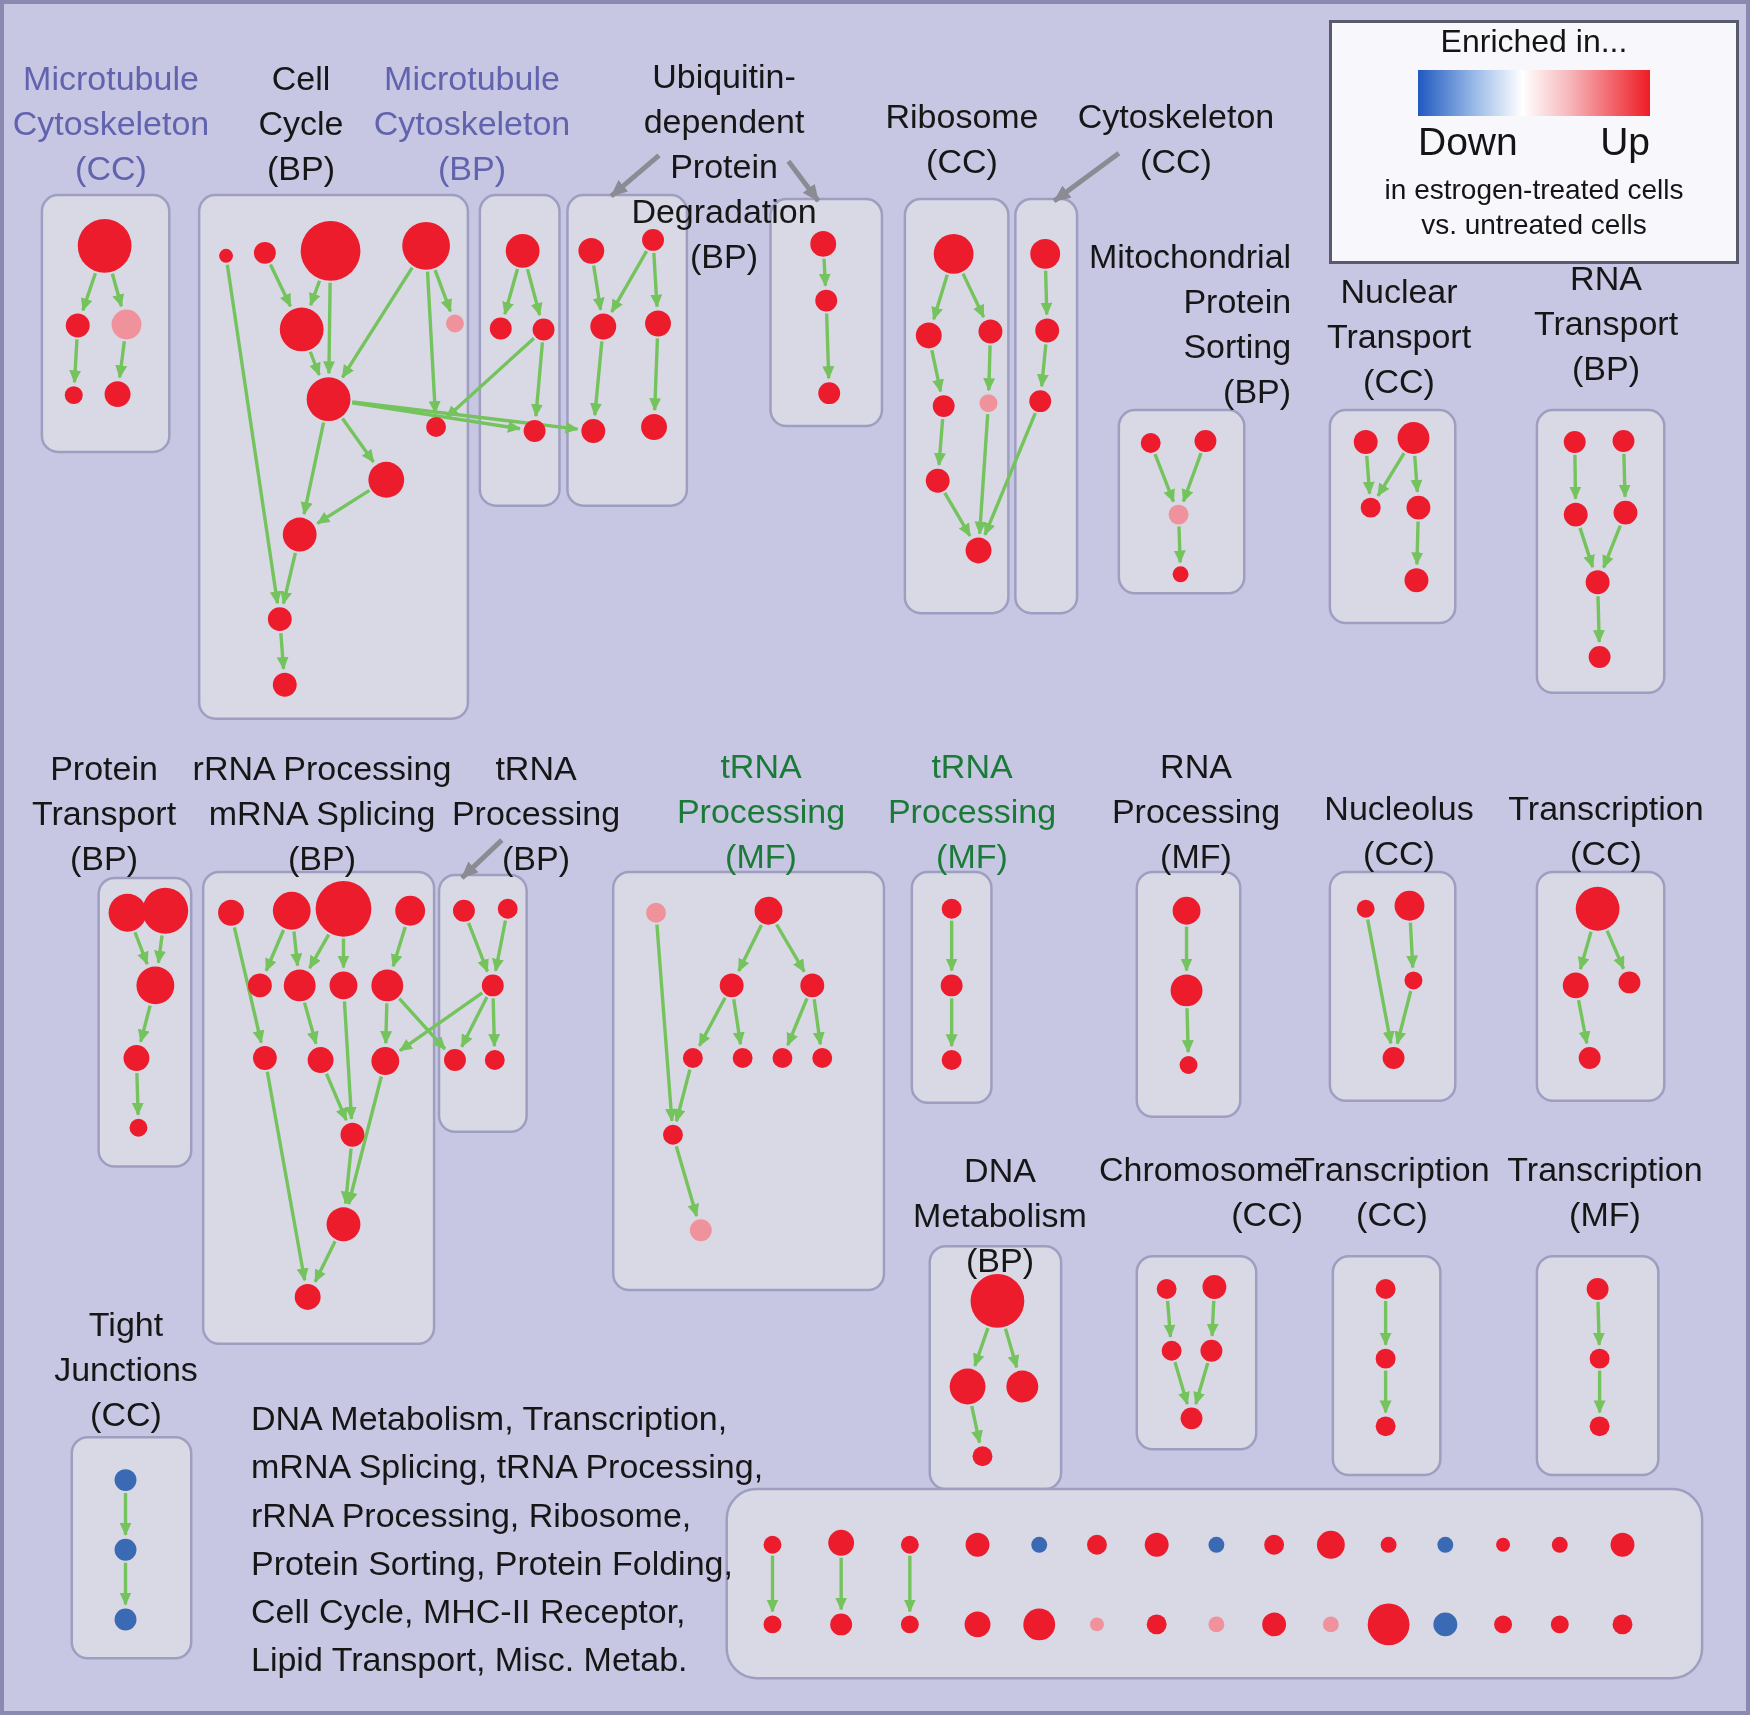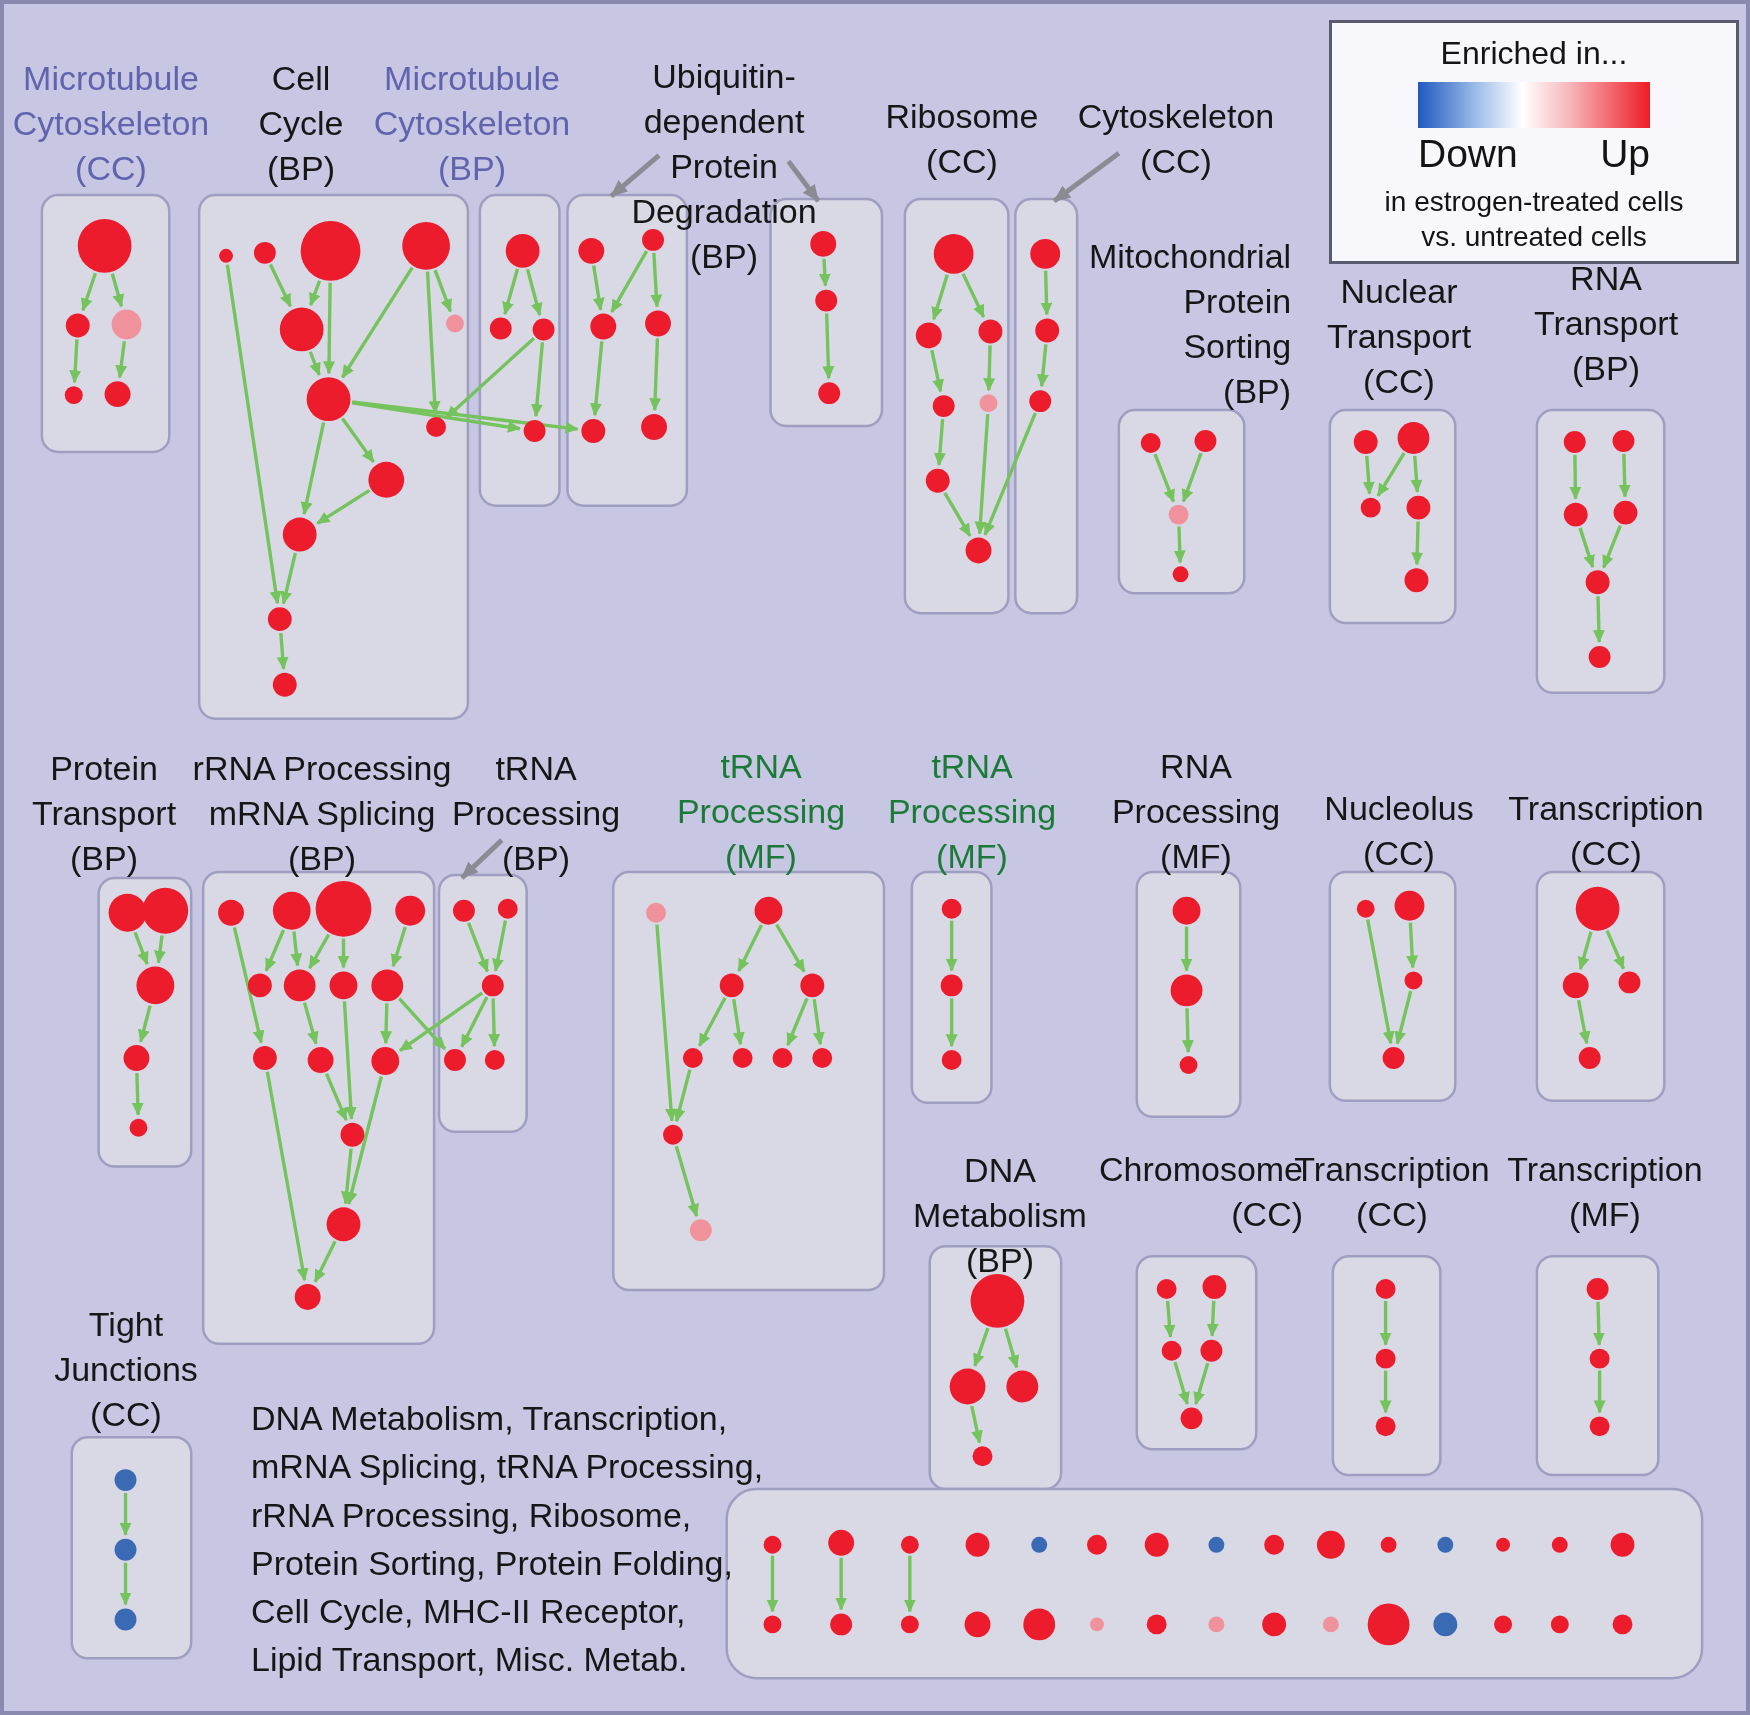--- a/index.html
+++ b/index.html
@@ -18,21 +18,21 @@
   .lbl.left{text-align:left;line-height:1.42;}
   .c-black{color:#161616;}
   .c-purple{color:#6163ae;}
   .c-green{color:#1c7a38;}
   
   .legend{
     position:absolute;left:1325px;top:16px;width:410px;height:244px;
     background:#f7f7fc;border:3px solid #5a5a6e;box-sizing:border-box;
     text-align:center;
   }
-  .legend-title{font-size:32px;color:#141414;margin-top:12px;}
+  .legend-title{font-size:32px;color:#141414;}
   .legend-gradient{
     width:232px;height:46px;margin:10px auto 4px auto;
     background:linear-gradient(90deg,#2059c0 0%,#9dbce8 25%,#ffffff 45%,#f6b8bc 65%,#ee1c25 100%);
   }
   .legend-row{
     width:232px;margin:0 auto;display:flex;justify-content:space-between;
     font-size:39px;color:#141414;
   }
   .legend-sub{font-size:28px;color:#141414;line-height:1.25;}
   .legend-sub.first{margin-top:8px;}

